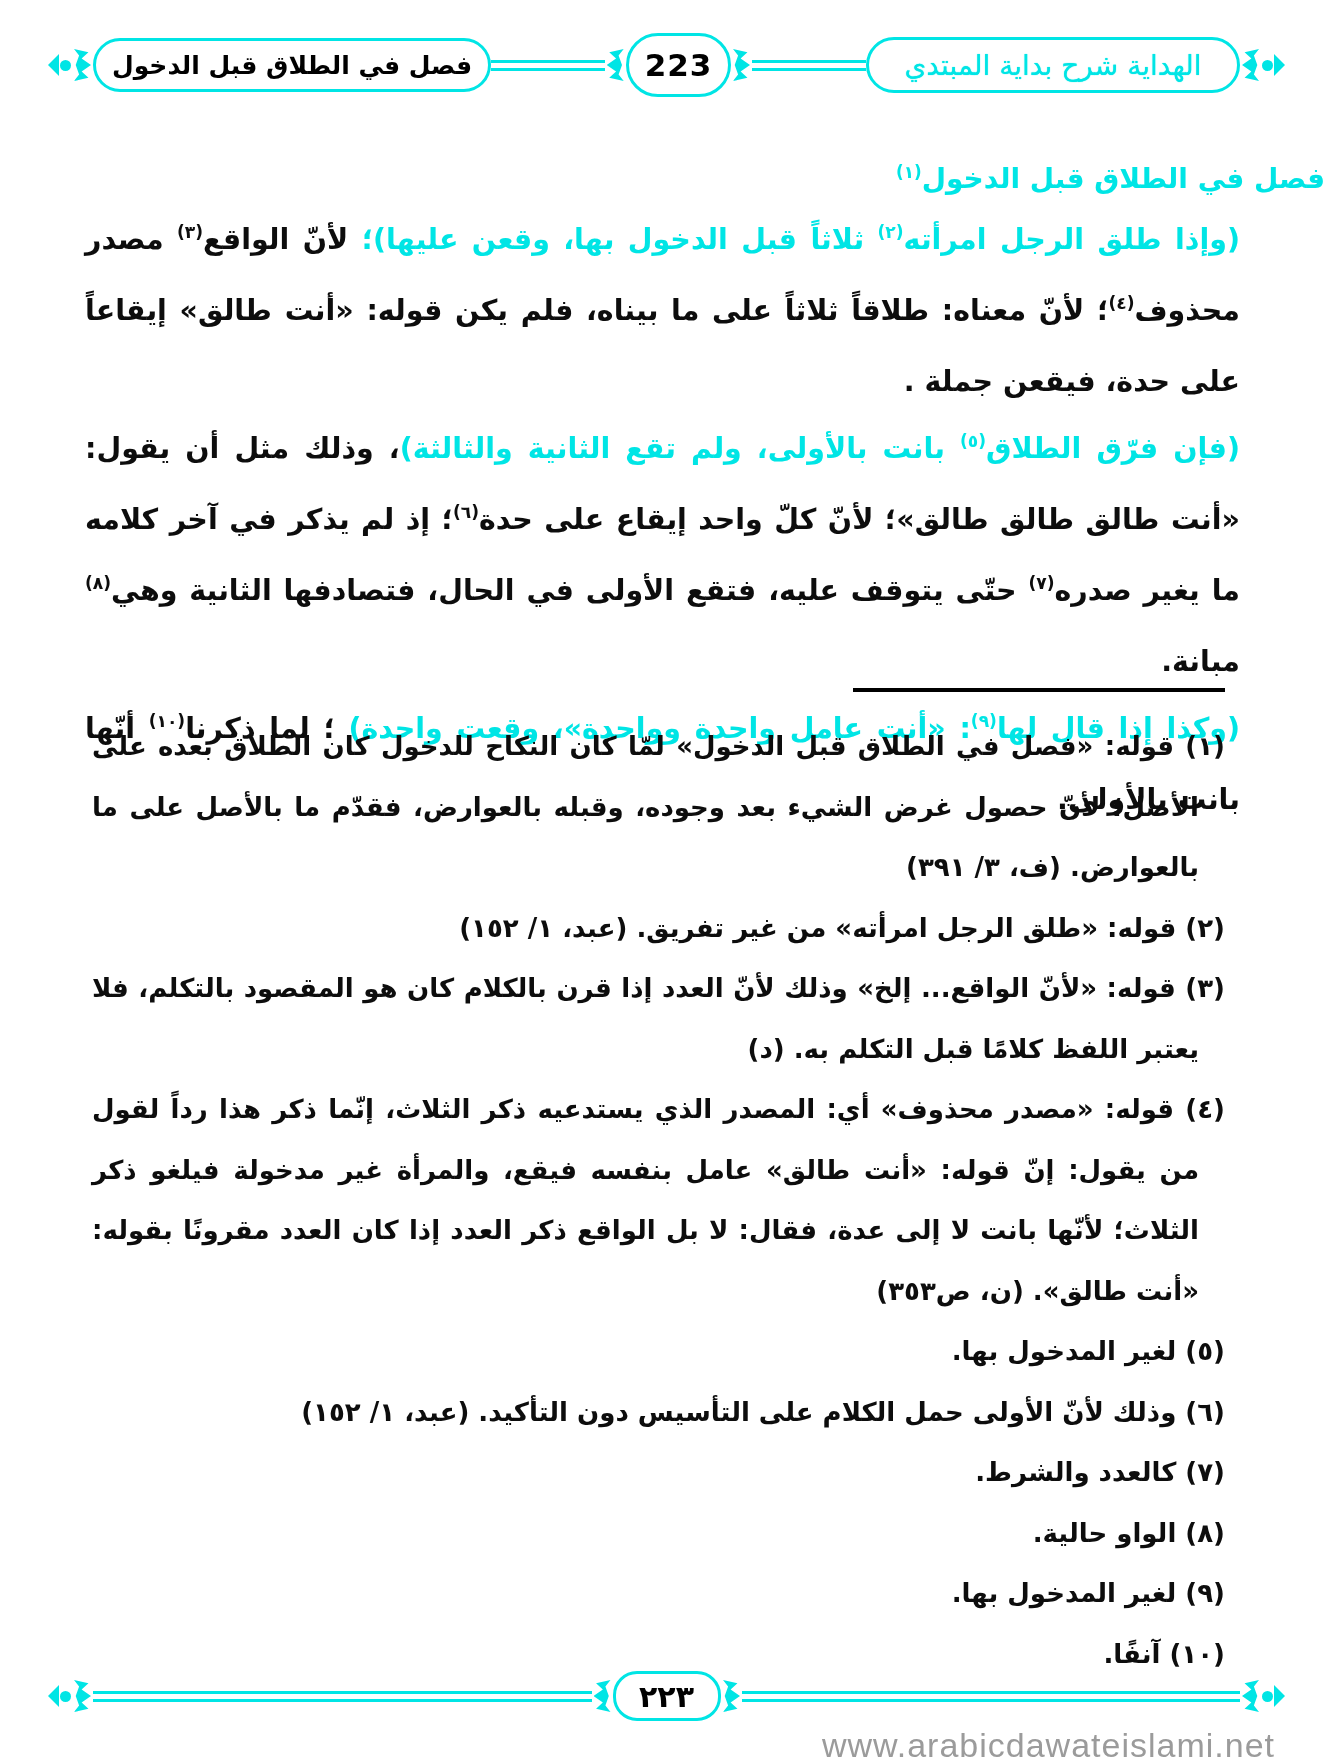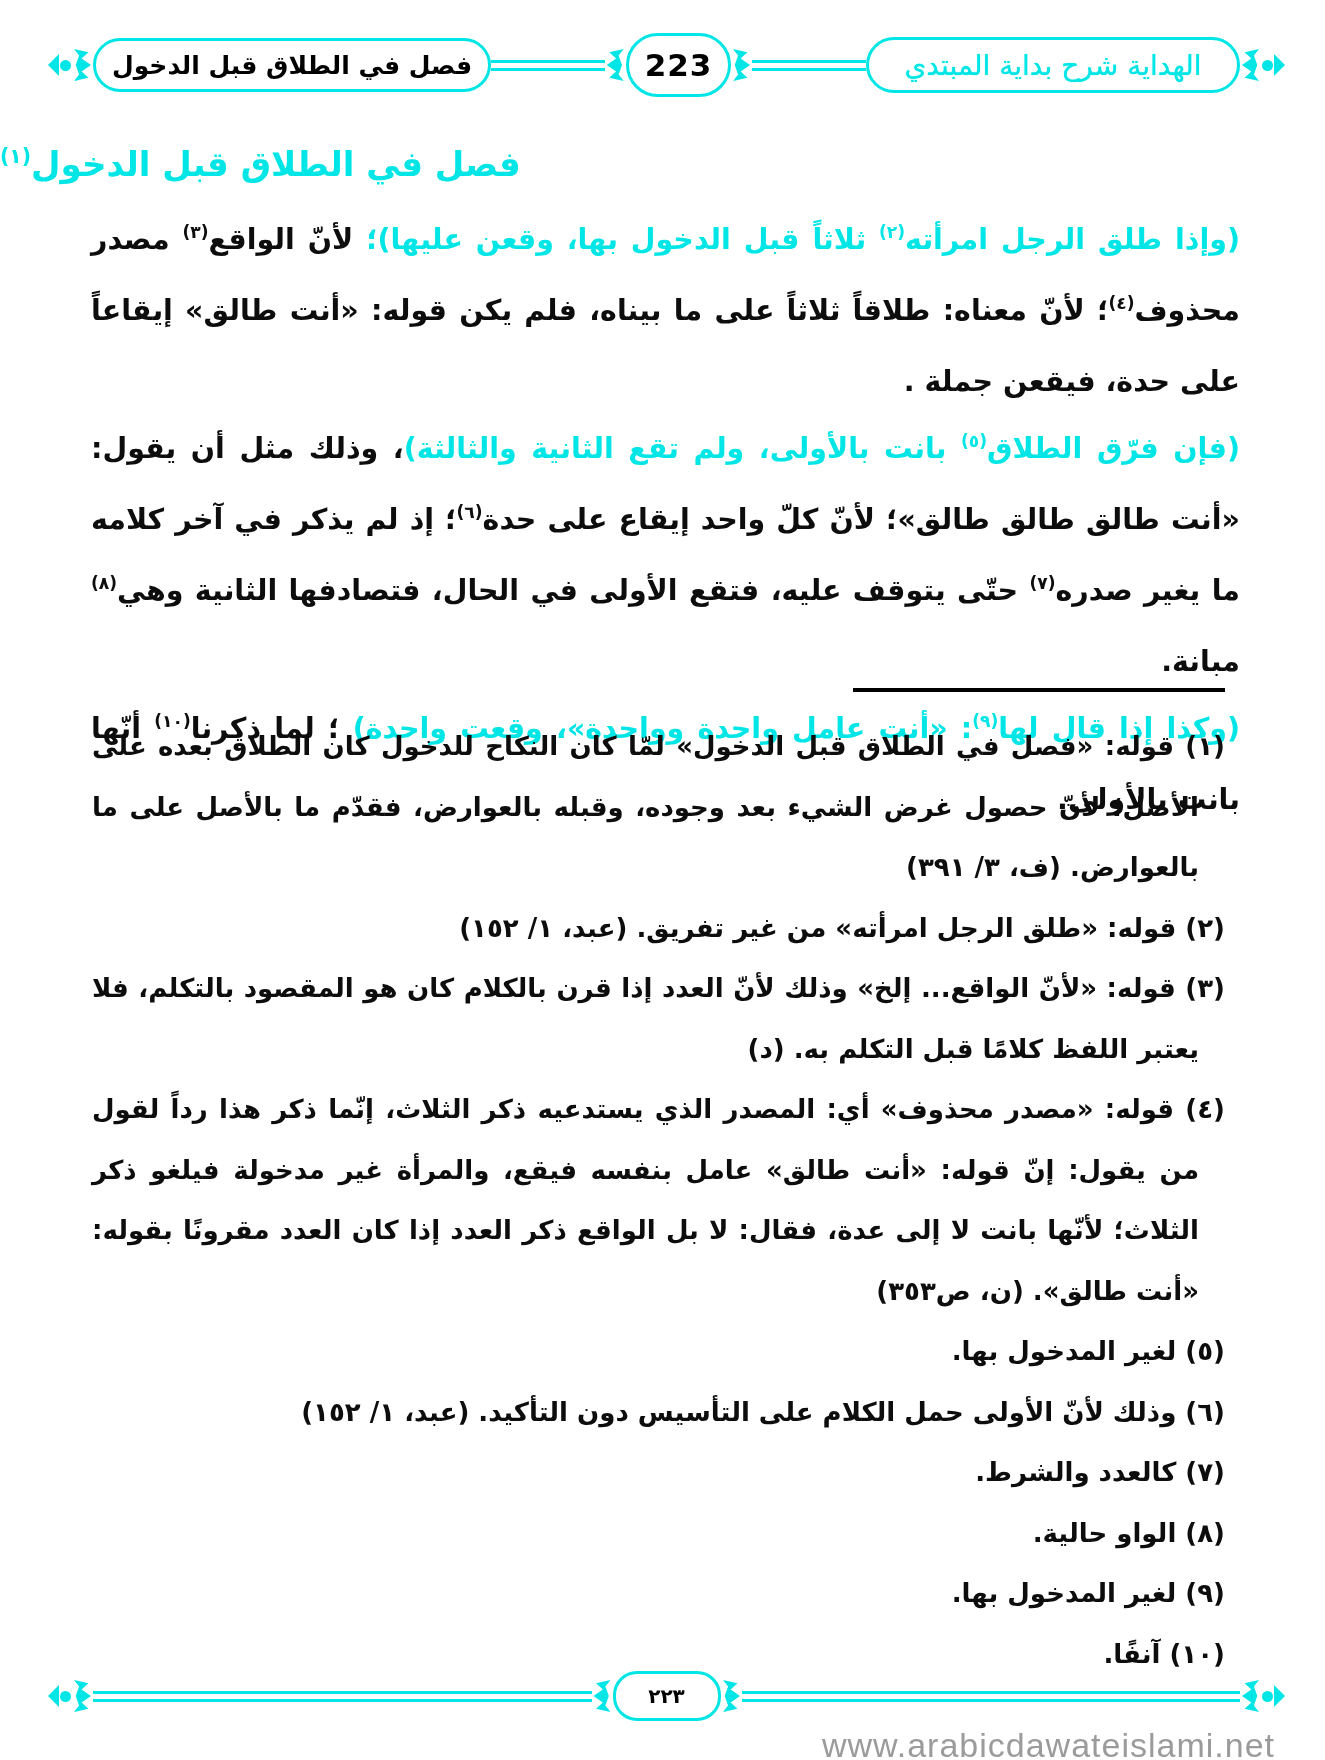--- a/index.html
+++ b/index.html
@@ -30,43 +30,43 @@
 
   
   #header { top:32px; height:66px; }
   .chapter-pill { min-width:248px; height:54px; font-size:25px; font-weight:bold; color:#000; direction:rtl; }
   .pageno-pill  { min-width:102px; height:64px; font-size:31px; font-weight:bold; color:#000; letter-spacing:1px; }
   .book-pill    { min-width:374px; height:56px; font-size:28px; font-weight:normal; color:var(--accent); direction:rtl;
                   text-shadow:0 0 1px var(--accent); }
 
   
   #main-title {
-    position:absolute; top:144px; left:0; right:0; text-align:left;
-    direction:rtl; font-size:34px; font-weight:bold;
+    position:absolute; top:162px; left:0; right:0; text-align:right;
+    direction:rtl; font-size:28px; font-weight:bold;
   }
   #body {
-    position:absolute; top:206px; right:85px; left:91px;
+    position:absolute; top:206px; right:85px; left:85px;
     direction:rtl; text-align:justify; font-size:28.5px; font-weight:bold; color:var(--ink);
   }
   #body p { margin:0; line-height:67px; }
   .seg-cyan  { color:var(--accent); }
   .seg-black { color:var(--ink); }
   .sup { font-size:0.60em; position:relative; top:-0.62em; letter-spacing:0; }
 
   
   #fn-divider { position:absolute; top:688px; right:100px; width:372px; height:4px; background:#000; }
   #footnotes {
     position:absolute; top:716px; right:100px; left:92px;
     direction:rtl; text-align:justify; font-size:26px; font-weight:bold; color:var(--ink);
   }
   .fn { margin:0; line-height:60.5px; padding-right:26px; text-indent:-26px; }
 
   
   #footer { top:1668px; height:56px; }
-  .footer-pill { min-width:108px; height:50px; font-size:20px; font-weight:bold; color:#000; border-radius:24px; }
+  .footer-pill { min-width:108px; height:50px; font-size:30px; font-weight:bold; color:#000; border-radius:24px; }
   #watermark {
     position:absolute; top:1726px; right:50px; direction:ltr;
     font-family:"Liberation Sans", sans-serif; font-size:34px; color:#9b9b9b; letter-spacing:1px;
   }
 </style>
 </head>
 <body>
 
 <div id="header" class="deco-bar">
   <span class="tip tip-left"></span>

